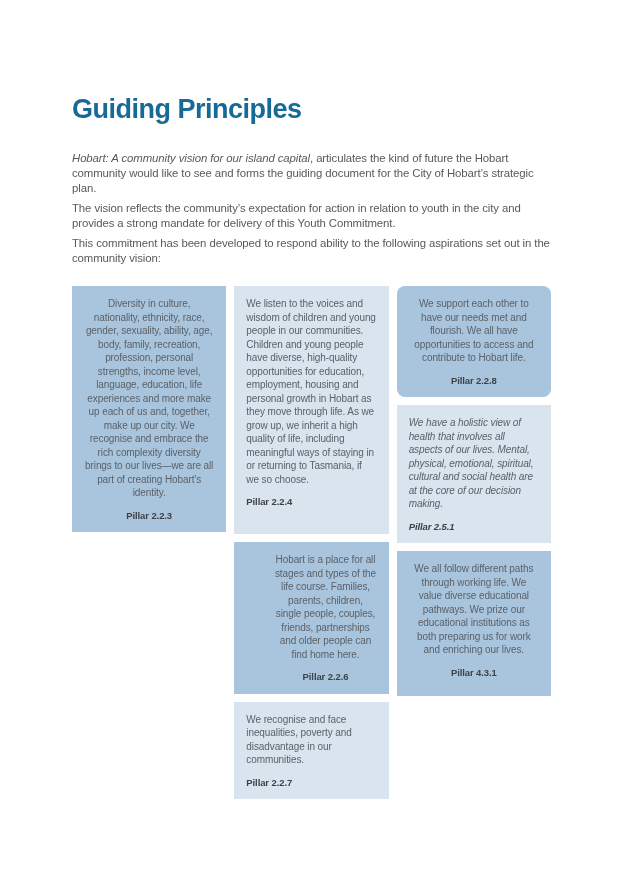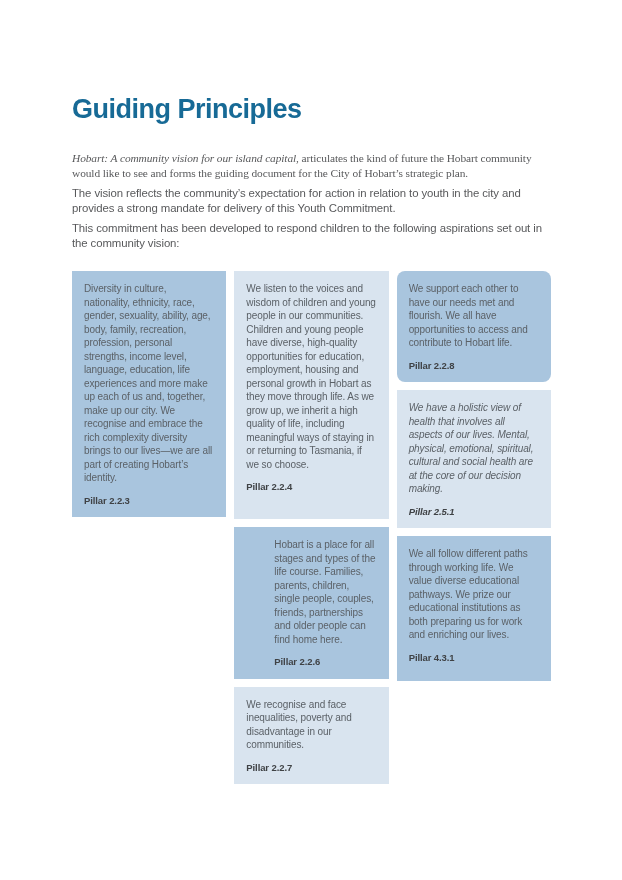--- a/index.html
+++ b/index.html
@@ -31,40 +31,40 @@
     letter-spacing: -0.5px;
     color: var(--accent);
   }
   p.body {
     font-size: 11.4px;
     line-height: 15px;
     letter-spacing: -0.1px;
     color: var(--body-text);
     margin-top: 5px;
   }
-  p.body.first { margin-top: 26px; font-family: Liberation Serif, serif; }
+  p.body.first { margin-top: 26px; }
   .grid {
     display: flex;
     gap: 8px;
     margin-top: 20px;
   }
   .col {
     flex: 1 1 0;
     display: flex;
     flex-direction: column;
     gap: 8px;
   }
   .box {
     padding: 11px 12px 10px 12px;
     font-size: 10px;
     line-height: 13.5px;
     letter-spacing: -0.1px;
     color: var(--box-text);
   }
-  .box.medium { background: var(--box-medium); }
+  .box.medium { background: var(--box-medium); text-align: center; }
   .box.light  { background: var(--box-light); }
   .pillar {
     margin-top: 9px;
     font-size: 9.5px;
     font-weight: bold;
     color: var(--pillar-text);
   }
   .h246 { min-height: 246px; }
   .h248 { min-height: 248px; }
   .h142 { min-height: 142px; padding-left: 40px; }
@@ -89,21 +89,21 @@
 
 <div class="page">
   <div class="content">
 
     <h1 class="page-title">Guiding Principles</h1>
 
     <p class="body first"><em>Hobart: A community vision for our island capital</em><span>, articulates the kind of future the Hobart community would like to see and forms the guiding document for the City of Hobart’s strategic plan.</span></p>
 
     <p class="body">The vision reflects the community’s expectation for action in relation to youth in the city and provides a strong mandate for delivery of this Youth Commitment.</p>
 
-    <p class="body">This commitment has been developed to respond children to the following aspirations set out in the community vision:</p>
+    <p class="body">This commitment has been developed to respond ability to the following aspirations set out in the community vision:</p>
 
     <div class="grid">
 
       <div class="col">
         <div class="box medium h246">
           <div class="box-text">Diversity in culture, nationality, ethnicity, race, gender, sexuality, ability, age, body, family, recreation, profession, personal strengths, income level, language, education, life experiences and more make up each of us and, together, make up our city. We recognise and embrace the rich complexity diversity brings to our lives—we are all part of creating Hobart’s identity.</div>
           <div class="pillar">Pillar 2.2.3</div>
         </div>
       </div>
 

